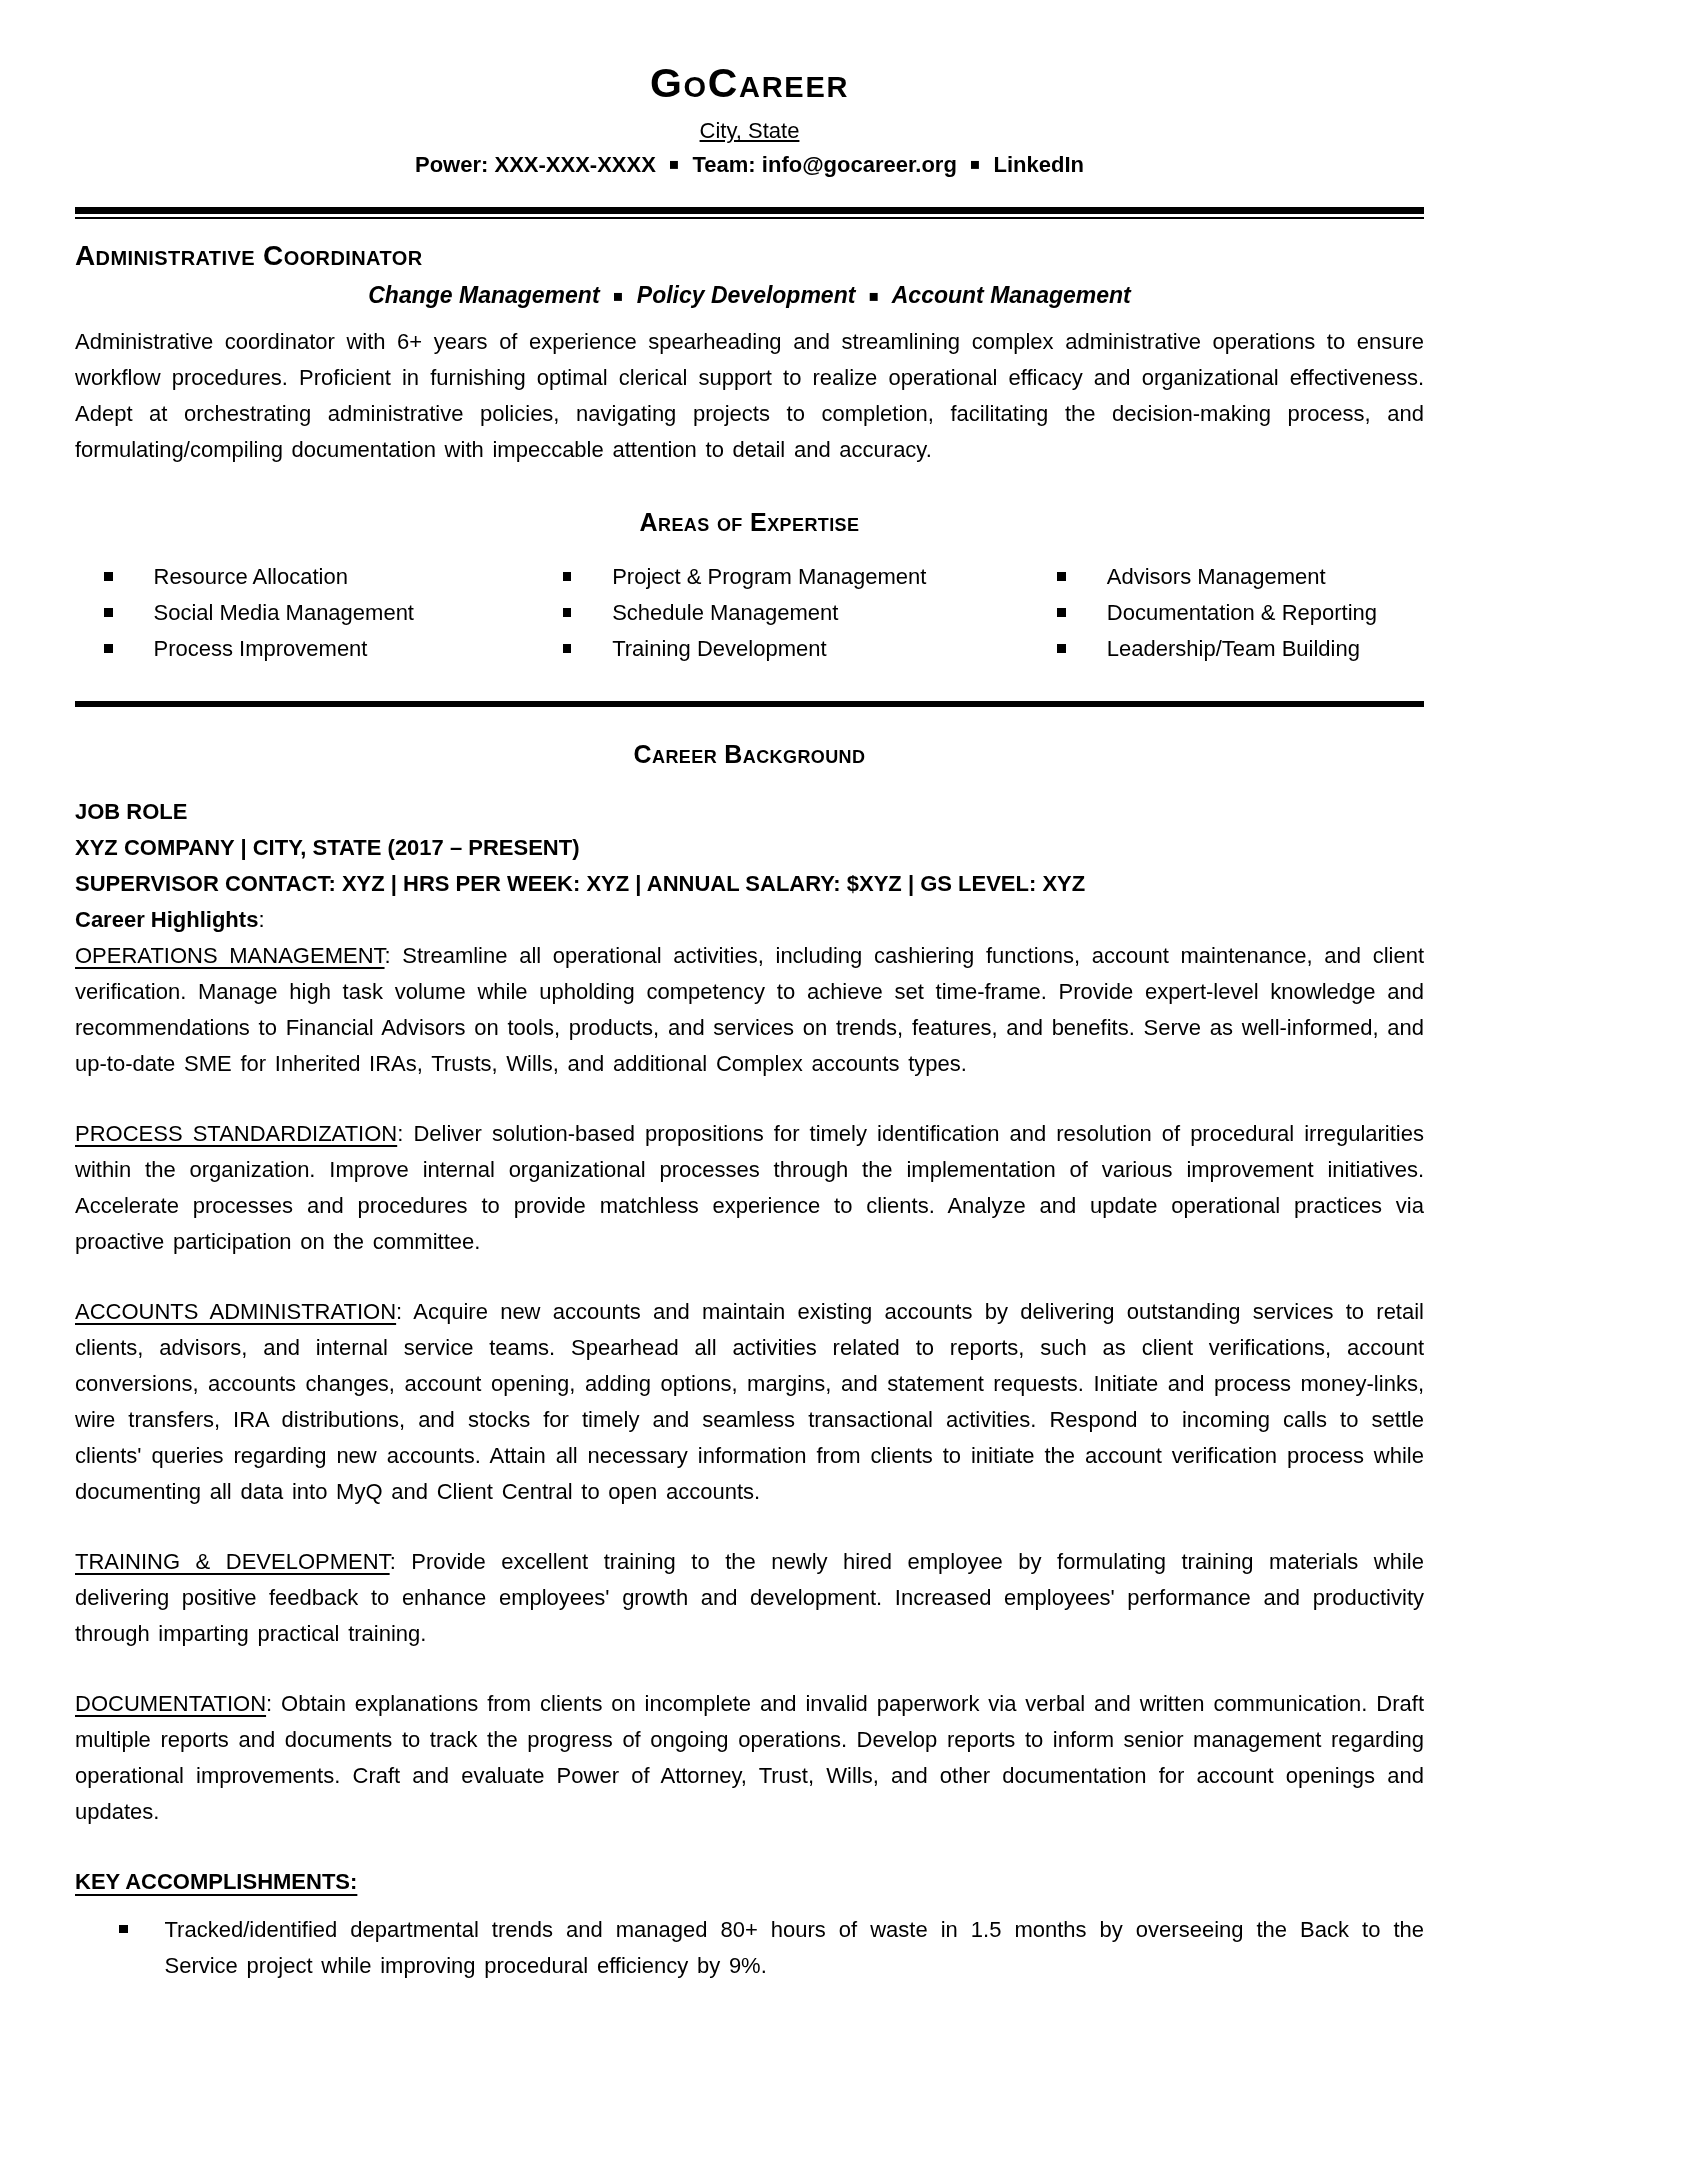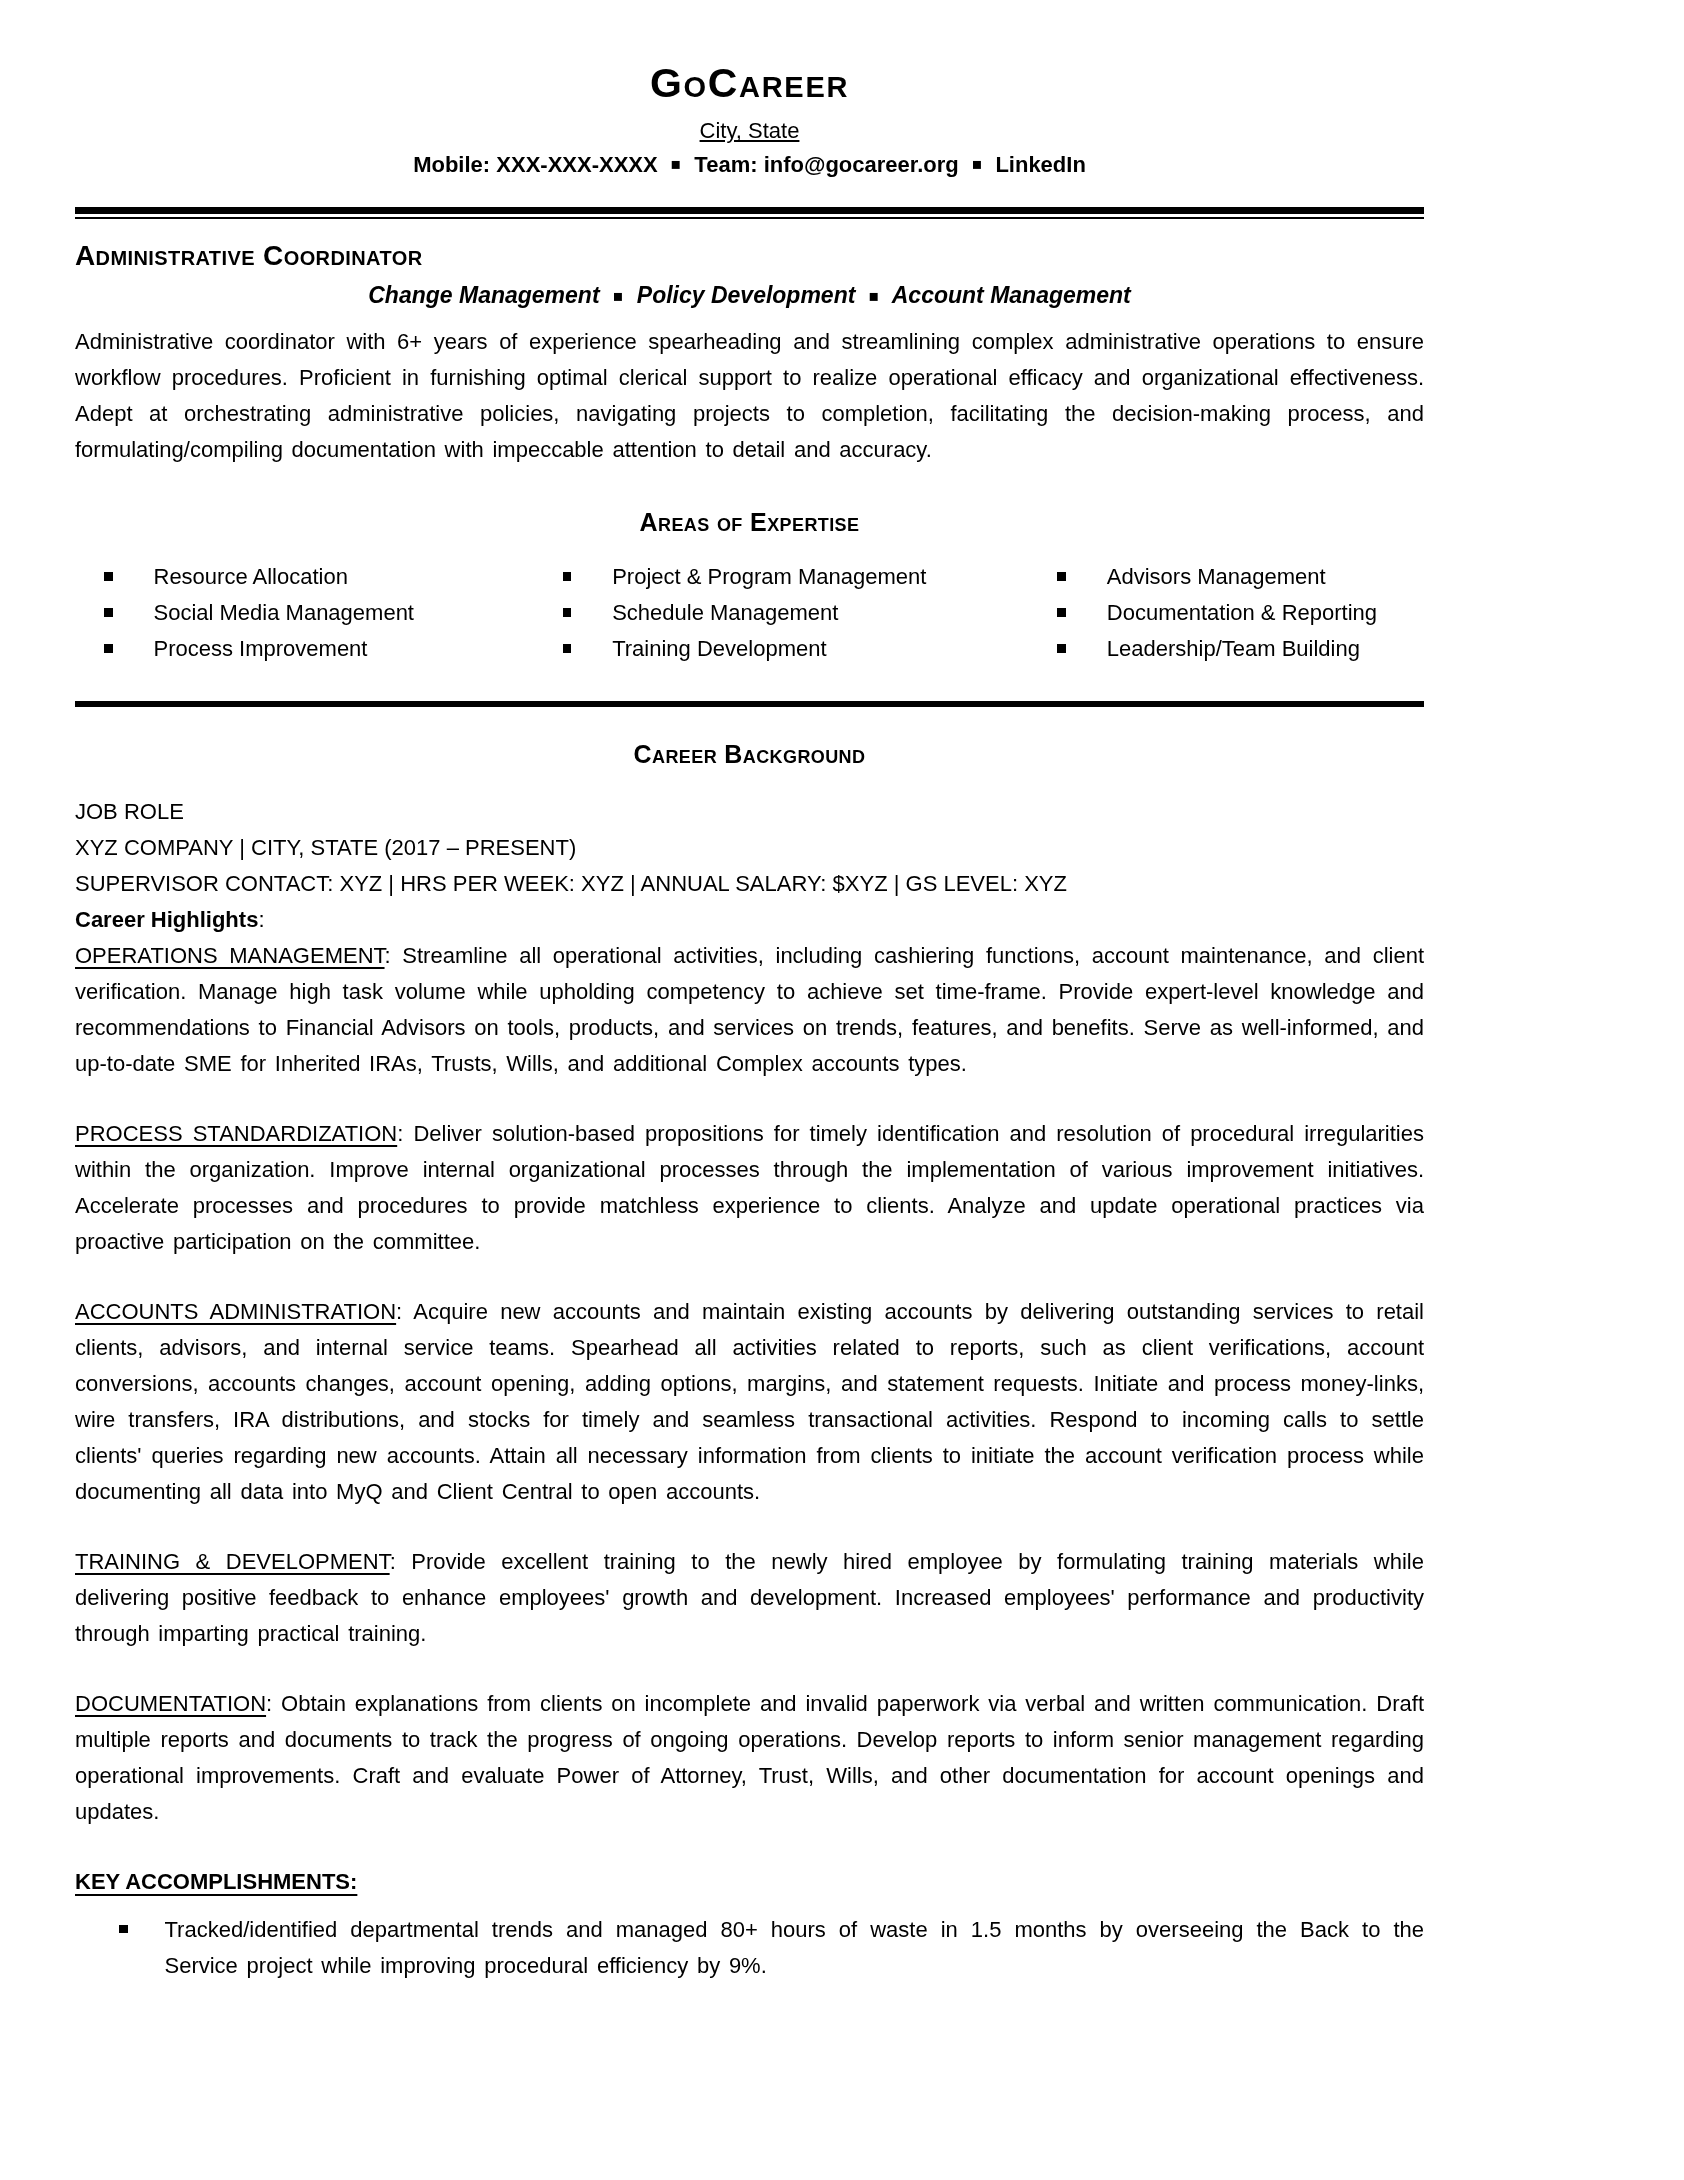--- a/index.html
+++ b/index.html
@@ -115,21 +115,21 @@
     flex: none;
   }
   .skill .sq { margin-right: 41px; }
 
   
   .job-block {
     margin-top: 25.6px;
     font-size: 22px;
     line-height: 36px;
   }
-  .job-line { font-weight: 400; }
+  .job-line { font-weight: 700; }
   .highlights-line { font-weight: 400; }
   .highlights-line .hl-label { font-weight: 700; }
 
   .career-paras p {
     margin: 0 0 34px 0;
   }
   .plabel {
     text-decoration: underline;
     text-decoration-thickness: 2.1px;
     text-underline-offset: 4.3px;
@@ -158,21 +158,21 @@
 </style>
 </head>
 <body>
 
 <div class="page">
 
   <header>
     <div class="name">GoCareer</div>
     <div class="location">City, State</div>
     <div class="contact">
-      <span>Mobile:</span>
+      <span>Power:</span>
       <span>XXX-XXX-XXXX</span>
       <span class="sep">▪</span>
       <span>Team:</span>
       <span>info@gocareer.org</span>
       <span class="sep">▪</span>
       <span>LinkedIn</span>
     </div>
   </header>
 
   <div class="rule-double"></div>

